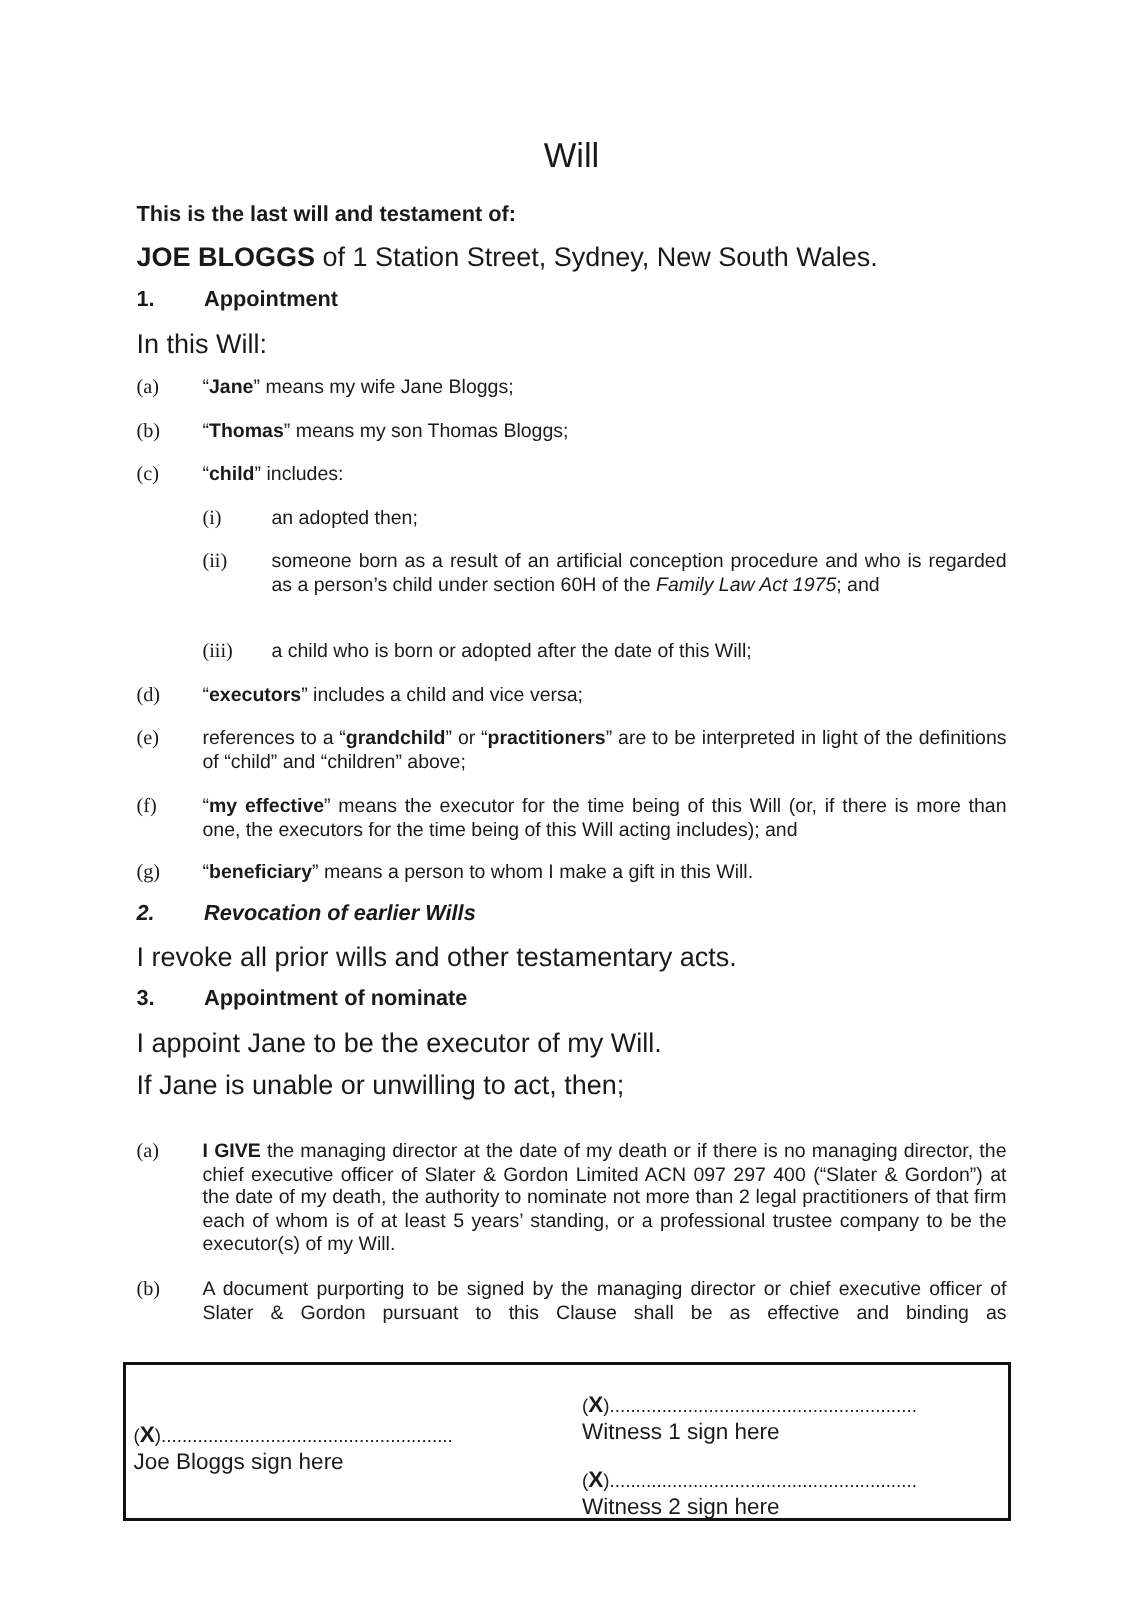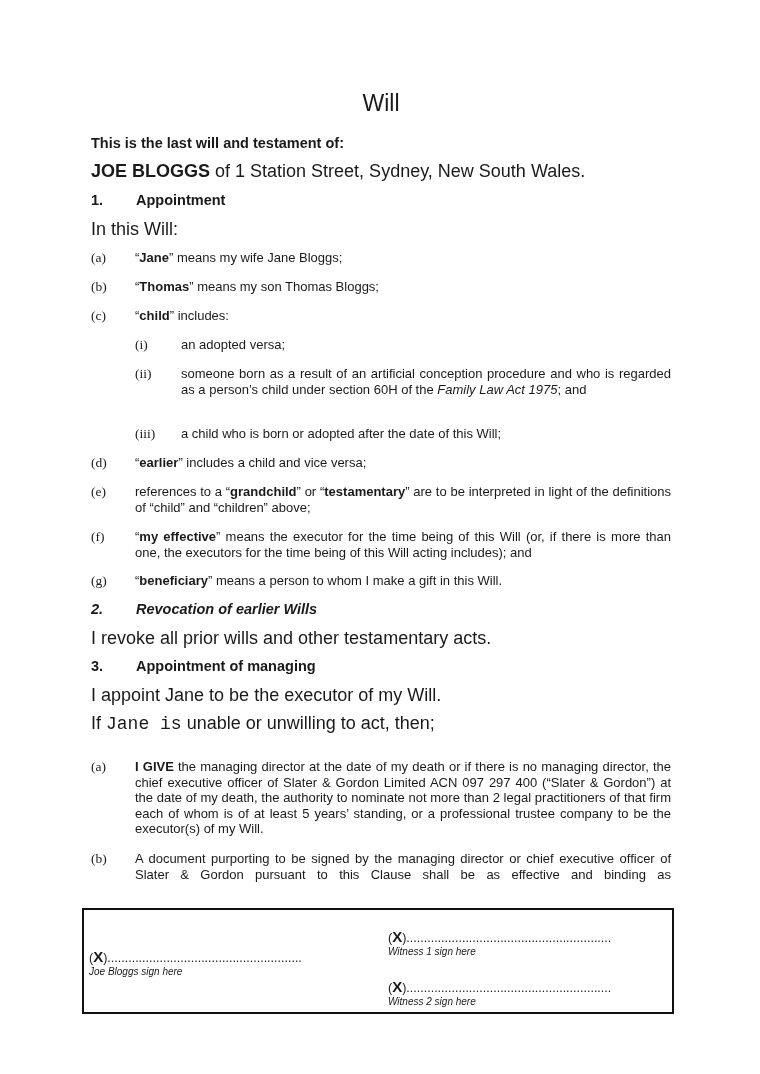--- a/index.html
+++ b/index.html
@@ -13,26 +13,26 @@
   .body { font-size: 18px; line-height: 15.5px; }
   .heading { font-size: 14.5px; font-weight: bold; }
   .heading .num { display: inline-block; width: 45px; }
   .item { position: absolute; left: 0; width: 580px; font-size: 13px; line-height: 15.5px; }
   .item .lbl { position: absolute; left: 0; top: 0; font-family: "Liberation Serif", serif; font-size: 13.5px; }
   .item .txt { margin-left: 44px; text-align: justify; }
   .sub { position: absolute; left: 44px; width: 536px; font-size: 13px; line-height: 15.5px; }
   .sub .lbl { position: absolute; left: 0; top: 0; font-family: "Liberation Serif", serif; font-size: 13.5px; }
   .sub .txt { margin-left: 46px; text-align: justify; }
   b { font-weight: bold; }
-  .serif { font-family: Liberation Mono, monospace; text-align: center; }
+  .serif { font-family: Liberation Sans, sans-serif; text-align: center; }
   .sigbox { position: absolute; left: 82px; top: 908px; width: 592px; height: 106px;
             border: 2px solid #111; box-sizing: border-box; }
   .sig { position: absolute; font-size: 12.5px; white-space: nowrap; }
   .sig .x { font-weight: bold; font-size: 15px; }
-  .sig .cap { font-size: 10px; margin-top: 1px; font-style: italic; }
+  .sig .cap { font-size: 15px; margin-top: 1px; }
 </style>
 </head>
 <body>
 
 <div class="page">
   <h1 class="title">Will</h1>
 
   <div class="abs subtitle" style="top:135px;">This is the last will and testament of:</div>
 
   <div class="abs body" style="top:164px;">
@@ -54,60 +54,60 @@
     <div class="txt"><span>“</span><b>Thomas</b><span>”</span><span> means my son Thomas Bloggs;</span></div>
   </div>
 
   <div class="item" style="top:308px;">
     <span class="lbl">(c)</span>
     <div class="txt"><span>“</span><b>child</b><span>”</span><span> includes:</span></div>
   </div>
 
   <div class="sub" style="top:337px;">
     <span class="lbl">(i)</span>
-    <div class="txt">an adopted versa;</div>
+    <div class="txt">an adopted then;</div>
   </div>
 
   <div class="sub" style="top:366px;">
     <span class="lbl">(ii)</span>
     <div class="txt"><span>someone born as a result of an artificial conception procedure and who is regarded as a person’s child under section 60H of the </span><i>Family Law Act 1975</i><span>; and</span></div>
   </div>
 
   <div class="sub" style="top:426px;">
     <span class="lbl">(iii)</span>
     <div class="txt">a child who is born or adopted after the date of this Will;</div>
   </div>
 
   <div class="item" style="top:455px;">
     <span class="lbl">(d)</span>
-    <div class="txt"><span>“</span><b>earlier</b><span>”</span><span> includes a child and vice versa;</span></div>
+    <div class="txt"><span>“</span><b>executors</b><span>”</span><span> includes a child and vice versa;</span></div>
   </div>
 
   <div class="item" style="top:484px;">
     <span class="lbl">(e)</span>
-    <div class="txt"><span>references to a “</span><b>grandchild</b><span>” or “</span><b>testamentary</b><span>” are to be interpreted in light of the definitions of “child” and “children” above;</span></div>
+    <div class="txt"><span>references to a “</span><b>grandchild</b><span>” or “</span><b>practitioners</b><span>” are to be interpreted in light of the definitions of “child” and “children” above;</span></div>
   </div>
 
   <div class="item" style="top:529px;">
     <span class="lbl">(f)</span>
     <div class="txt"><span>“</span><b>my effective</b><span>”</span><span> means the executor for the time being of this Will (or, if there is more than one, the executors for the time being of this Will acting includes); and</span></div>
   </div>
 
   <div class="item" style="top:573px;">
     <span class="lbl">(g)</span>
     <div class="txt"><span>“</span><b>beneficiary</b><span>”</span><span> means a person to whom I make a gift in this Will.</span></div>
   </div>
 
   <div class="abs heading" style="top:601px;font-style:italic;">
     <span class="num">2.</span><span>Revocation of earlier Wills</span>
   </div>
   <div class="abs body" style="top:631px;">I revoke all prior wills and other testamentary acts.</div>
 
   <div class="abs heading" style="top:658px;">
-    <span class="num">3.</span><span>Appointment of managing</span>
+    <span class="num">3.</span><span>Appointment of nominate</span>
   </div>
   <div class="abs body" style="top:688px;">I appoint Jane to be the executor of my Will.</div>
   <div class="abs body" style="top:716px;">
     <span>If </span><span class="serif">Jane is</span><span> unable or unwilling to act, then;</span>
   </div>
 
   <div class="item" style="top:759px;">
     <span class="lbl">(a)</span>
     <div class="txt"><b>I GIVE</b><span> the managing director at the date of my death or if there is no managing director, the chief executive officer of Slater &amp; Gordon Limited ACN 097 297 400 (“Slater &amp; Gordon”) at the date of my death, the authority to nominate not more than 2 legal practitioners of that firm each of whom is of at least 5 years’ standing, or a professional trustee company to be the executor(s) of my Will.</span></div>
   </div>

